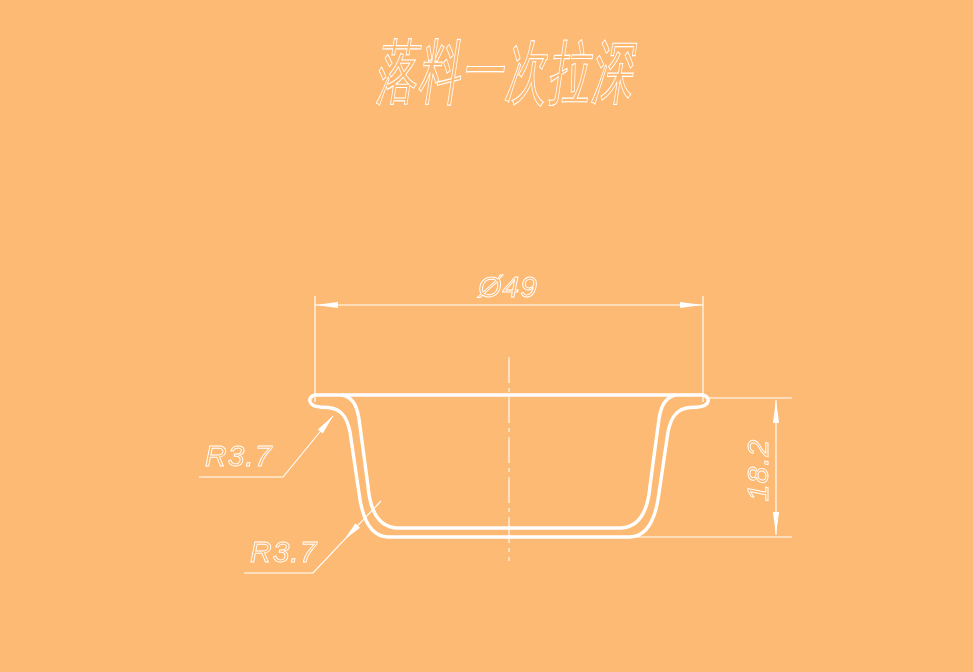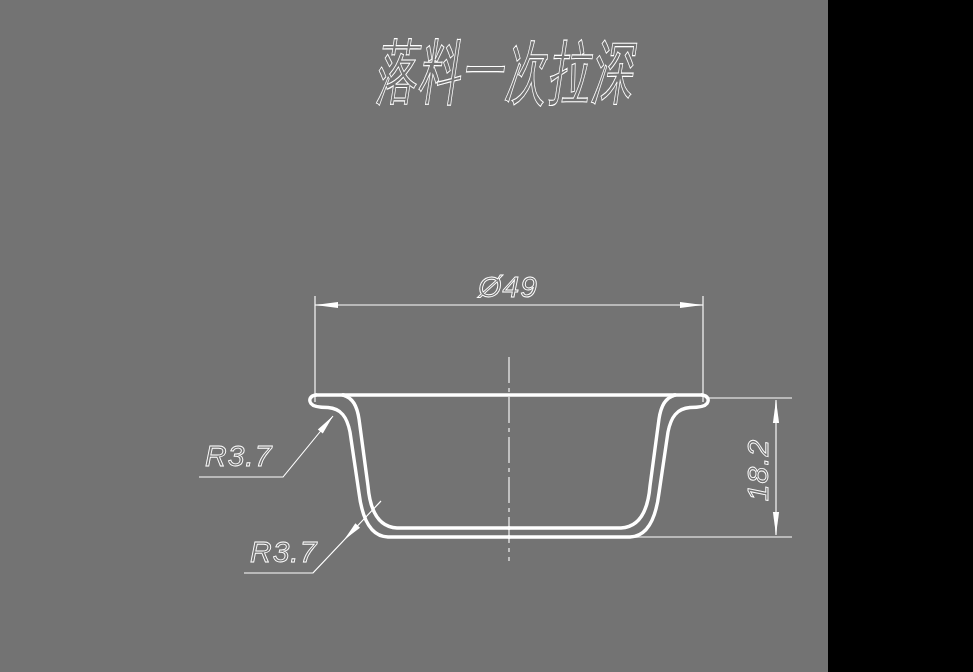--- a/index.html
+++ b/index.html
@@ -3,23 +3,23 @@
 <meta charset="utf-8">
 <style>
   html, body {
     margin: 0;
     padding: 0;
     background: #000000;
     font-family: "Liberation Sans", sans-serif;
   }
   .stage {
     position: relative;
-    width: 828px;
+    width: 973px;
     height: 672px;
-    background: #737373;
+    background: #fdba74;
     overflow: hidden;
   }
   svg { display: block; }
 
   
   .part-line {
     fill: none;
     stroke: #ffffff;
     stroke-width: 3.4;
     stroke-linecap: round;

